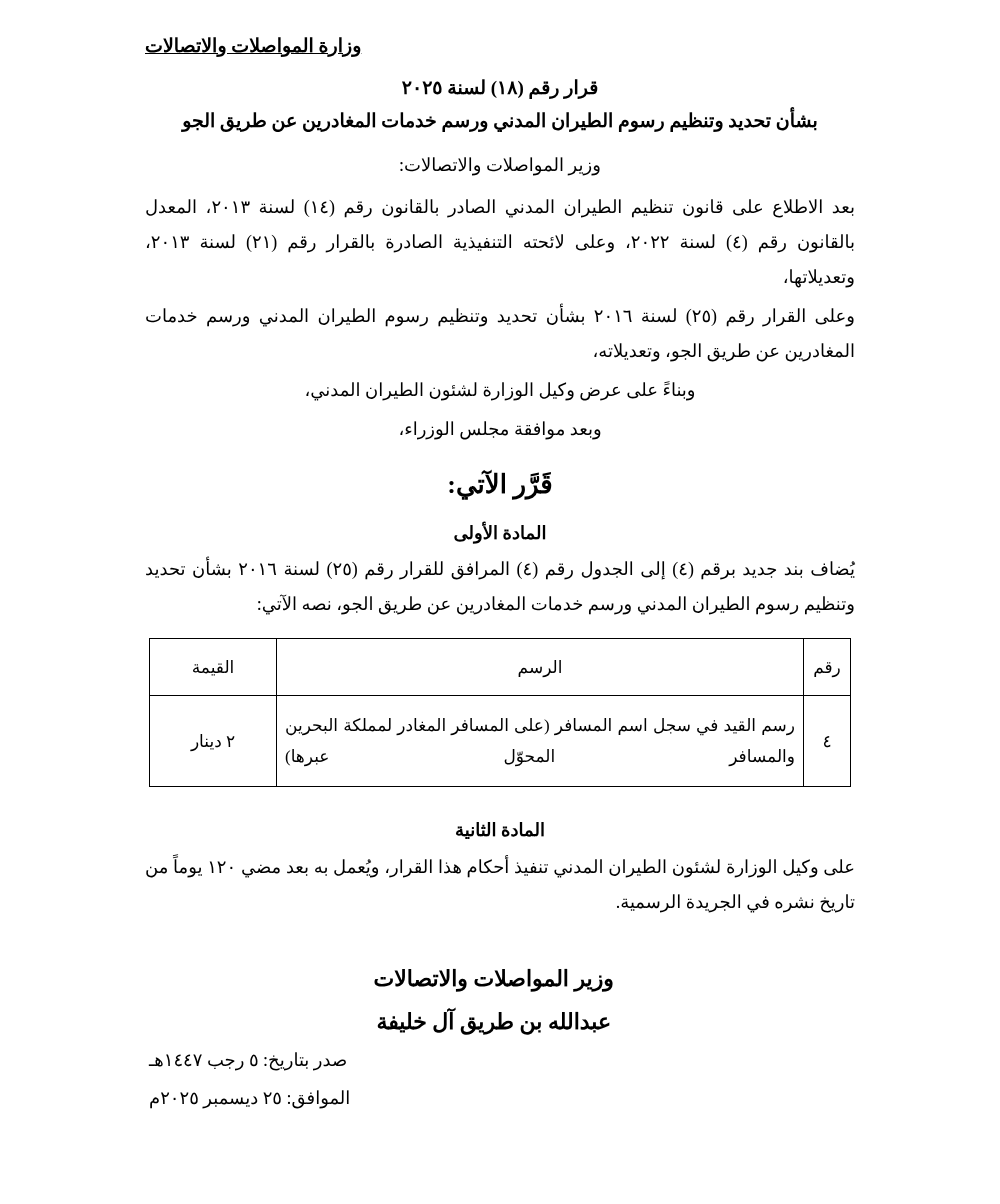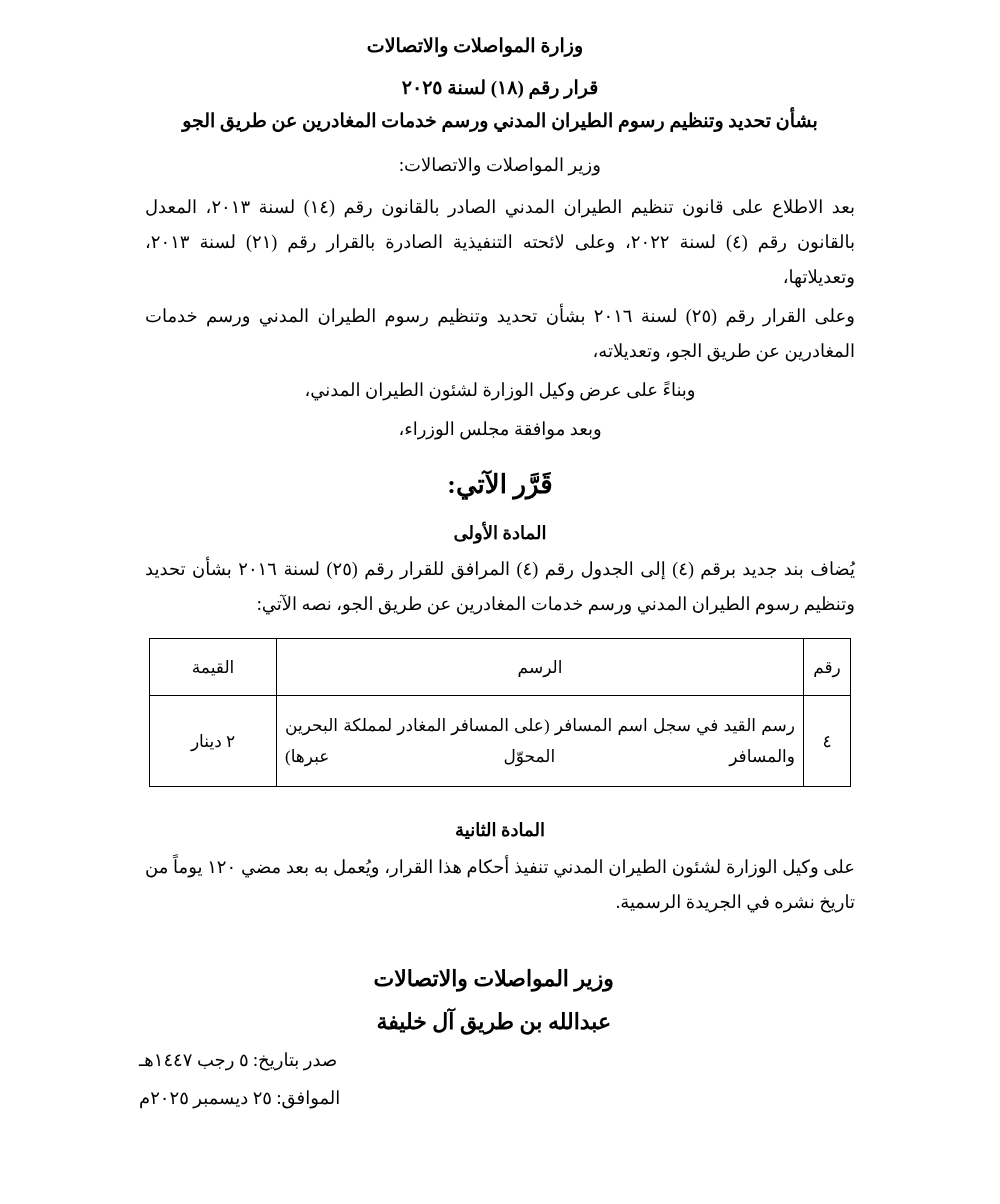--- a/index.html
+++ b/index.html
@@ -27,26 +27,27 @@
 
   .content {
     position: absolute;
     right: 145px;
     left: 145px;
     top: 32px;
   }
 
   
   .ministry-header {
-    text-align: center;
+    text-align: left;
     font-weight: bold;
     font-size: 19px;
     line-height: 1.5;
     margin: 0 0 12px 0;
     padding-right: 50px;
+    text-decoration: underline;
   }
 
   .decree-title {
     text-align: center;
     font-weight: bold;
     font-size: 19px;
     line-height: 1.62;
     margin: 0;
   }
 
@@ -180,21 +181,21 @@
     white-space: nowrap;
   }
 
   .signature-block .sig-name {
     white-space: nowrap;
   }
 
   .date-block {
     position: absolute;
     top: 1042px;
-    left: 139px;
+    left: 149px;
     width: 400px;
     text-align: left;
     font-size: 18px;
     line-height: 2.1;
     direction: rtl;
   }
 
   .date-block div {
     white-space: nowrap;
   }

